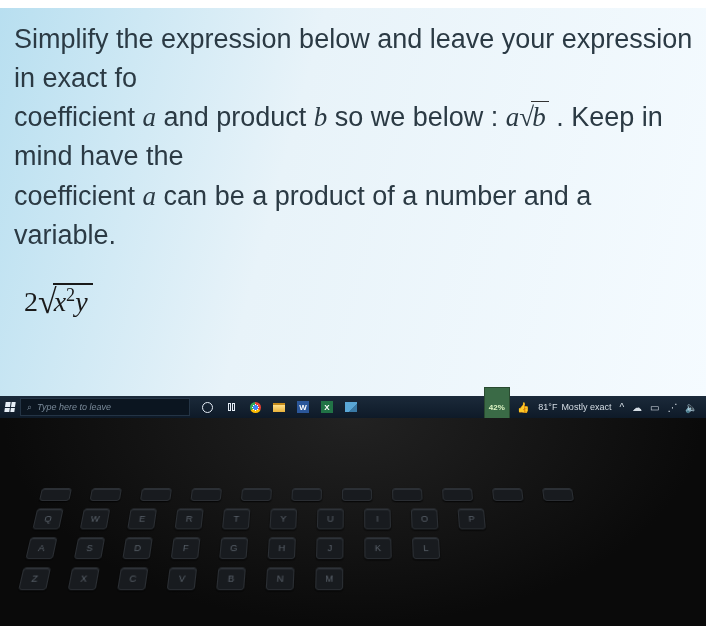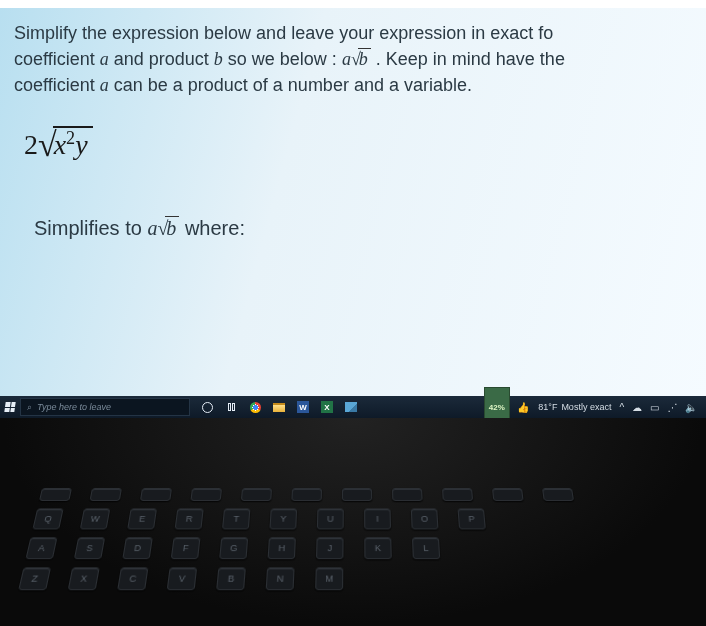--- a/index.html
+++ b/index.html
@@ -13,21 +13,21 @@
     position: relative;
     border-top: 8px solid #fff;
     overflow: hidden;
   }
 
   .question-area {
     padding: 12px 10px 0 14px;
     color: #333;
   }
   .question-text {
-    font-size: 18px;
+    font-size: 27px;
     line-height: 1.45;
     color: #2b3a44;
   }
   .question-text .mathvar {
     font-style: italic;
     font-family: Georgia, 'Times New Roman', serif;
   }
   .asqrtb {
     font-style: italic;
     font-family: Georgia, 'Times New Roman', serif;
@@ -193,23 +193,20 @@
     <p class="question-text">
       <span>Simplify the expression below and leave your expression in exact fo</span><br>
       <span>coefficient </span><span class="mathvar">a</span><span> and product </span><span class="mathvar">b</span><span> so we below : </span><span class="asqrtb"><span>a</span><span class="surd">√</span><span class="rad">b</span></span><span> . Keep in mind have the</span><br>
       <span>coefficient </span><span class="mathvar">a</span><span> can be a product of a number and a variable.</span>
     </p>
 
     <div class="expression">
       <span class="coef">2</span><span class="surd-big">√</span><span class="radicand"><span>x</span><sup>2</sup><span>y</span></span>
     </div>
 
-    <div class="simplifies-line">
-      <span>Simplifies to </span><span class="asqrtb"><span>a</span><span class="surd">√</span><span class="rad">b</span></span><span> where:</span>
-    </div>
 
   </div>
 
   <div class="taskbar">
     <div class="start-btn">
       <div class="win-icon">
           <span></span>
           <span></span>
           <span></span>
           <span></span>

